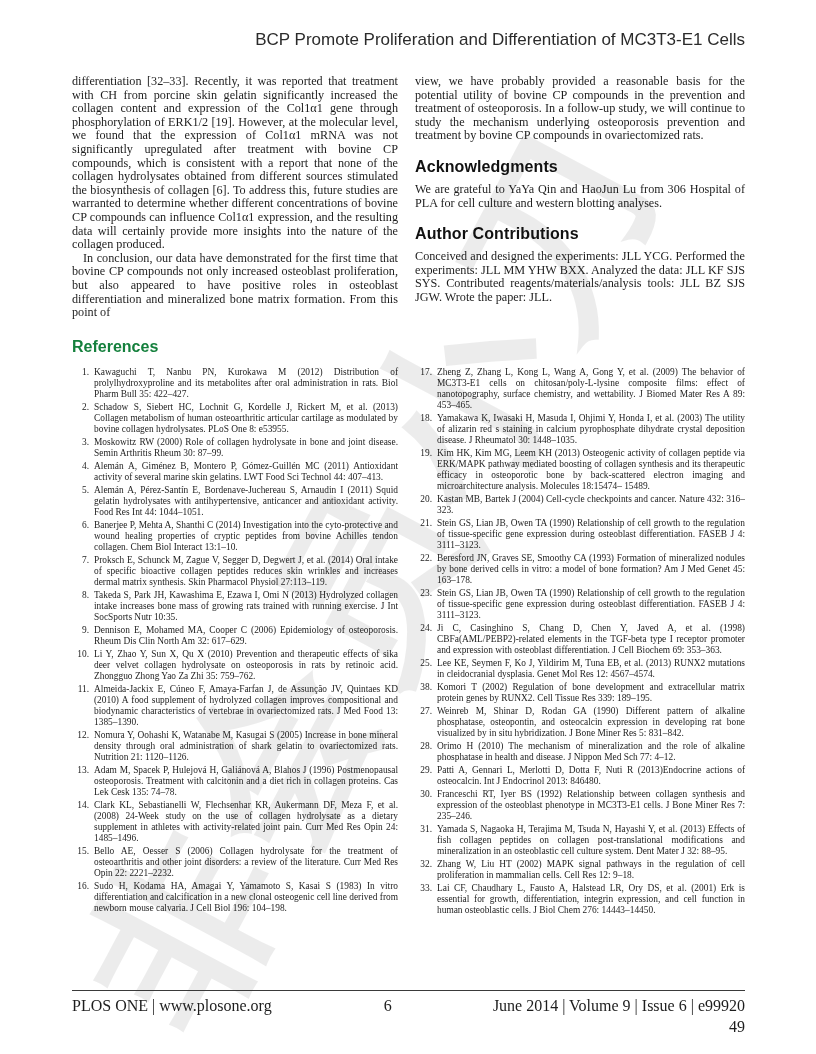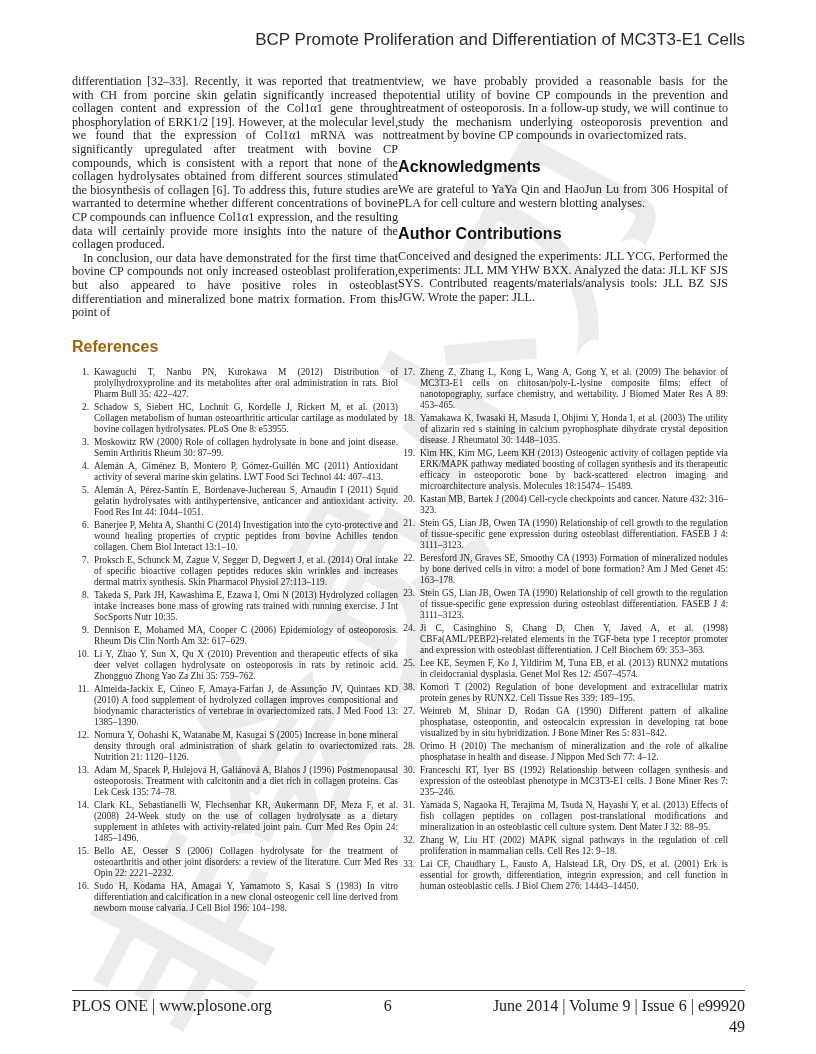--- a/index.html
+++ b/index.html
@@ -12,32 +12,32 @@
     transform:rotate(-62deg); transform-origin:0 50%;
     font-family:"DejaVu Sans", sans-serif; font-weight:bold;
     font-size:185px; letter-spacing:12px; white-space:nowrap;
     color:rgba(0,0,0,0.075); z-index:0; pointer-events:none; line-height:1;
   }
   .content { position:absolute; left:72px; right:71px; top:30px; z-index:1; }
   .running-head {
     text-align:right; font-family:"Liberation Sans", sans-serif;
     font-size:17px; color:#2b2b2b; margin-bottom:25px;
   }
-  .two-col { display:flex; gap:0; }
+  .two-col { display:flex; gap:17px; }
   .col-left { width:326px; flex:none; }
   .col-right { width:330px; flex:none; }
   p.body { font-size:12.2px; line-height:13.6px; text-align:justify; margin:0; }
   p.indent { text-indent:11px;font-family:Liberation Serif, serif; }
   h2.sec {
     font-family:"Liberation Sans", sans-serif; font-size:16px; font-weight:bold;
     color:#111; margin:15px 0 7px 0; letter-spacing:0.1px;
   }
   h2.refs-heading {
     font-family:"Liberation Sans", sans-serif; font-size:16px; font-weight:bold;
-    color:#a16207; margin:18px 0 11px 0;
+    color:#15803d; margin:18px 0 11px 0;
   }
   .ref-col { display:block; }
   .ref-item { display:flex; font-size:9.4px; line-height:11px; margin-bottom:2px; }
   .ref-num { width:17px; flex:none; text-align:right; padding-right:5px; }
   .ref-text { flex:1; text-align:justify; }
   .page-footer {
     position:absolute; left:72px; right:71px; top:990px; z-index:1;
     font-family:Liberation Serif, serif; font-size:16px; color:#1d1d1d;
   }
   .footer-rule { border-top:1px solid #3a3a3a; margin-bottom:6px; }
@@ -213,20 +213,24 @@
           <div class="ref-item">
             <span class="ref-num">27.</span>
             <span class="ref-text">Weinreb M, Shinar D, Rodan GA (1990) Different pattern of alkaline phosphatase, osteopontin, and osteocalcin expression in developing rat bone visualized by in situ hybridization. J Bone Miner Res 5: 831–842.</span>
           </div>
 
           <div class="ref-item">
             <span class="ref-num">28.</span>
             <span class="ref-text">Orimo H (2010) The mechanism of mineralization and the role of alkaline phosphatase in health and disease. J Nippon Med Sch 77: 4–12.</span>
           </div>
 
+          <div class="ref-item">
+            <span class="ref-num">29.</span>
+            <span class="ref-text">Patti A, Gennari L, Merlotti D, Dotta F, Nuti R (2013)Endocrine actions of osteocalcin. Int J Endocrinol 2013: 846480.</span>
+          </div>
 
           <div class="ref-item">
             <span class="ref-num">30.</span>
             <span class="ref-text">Franceschi RT, Iyer BS (1992) Relationship between collagen synthesis and expression of the osteoblast phenotype in MC3T3-E1 cells. J Bone Miner Res 7: 235–246.</span>
           </div>
 
           <div class="ref-item">
             <span class="ref-num">31.</span>
             <span class="ref-text">Yamada S, Nagaoka H, Terajima M, Tsuda N, Hayashi Y, et al. (2013) Effects of fish collagen peptides on collagen post-translational modifications and mineralization in an osteoblastic cell culture system. Dent Mater J 32: 88–95.</span>
           </div>

